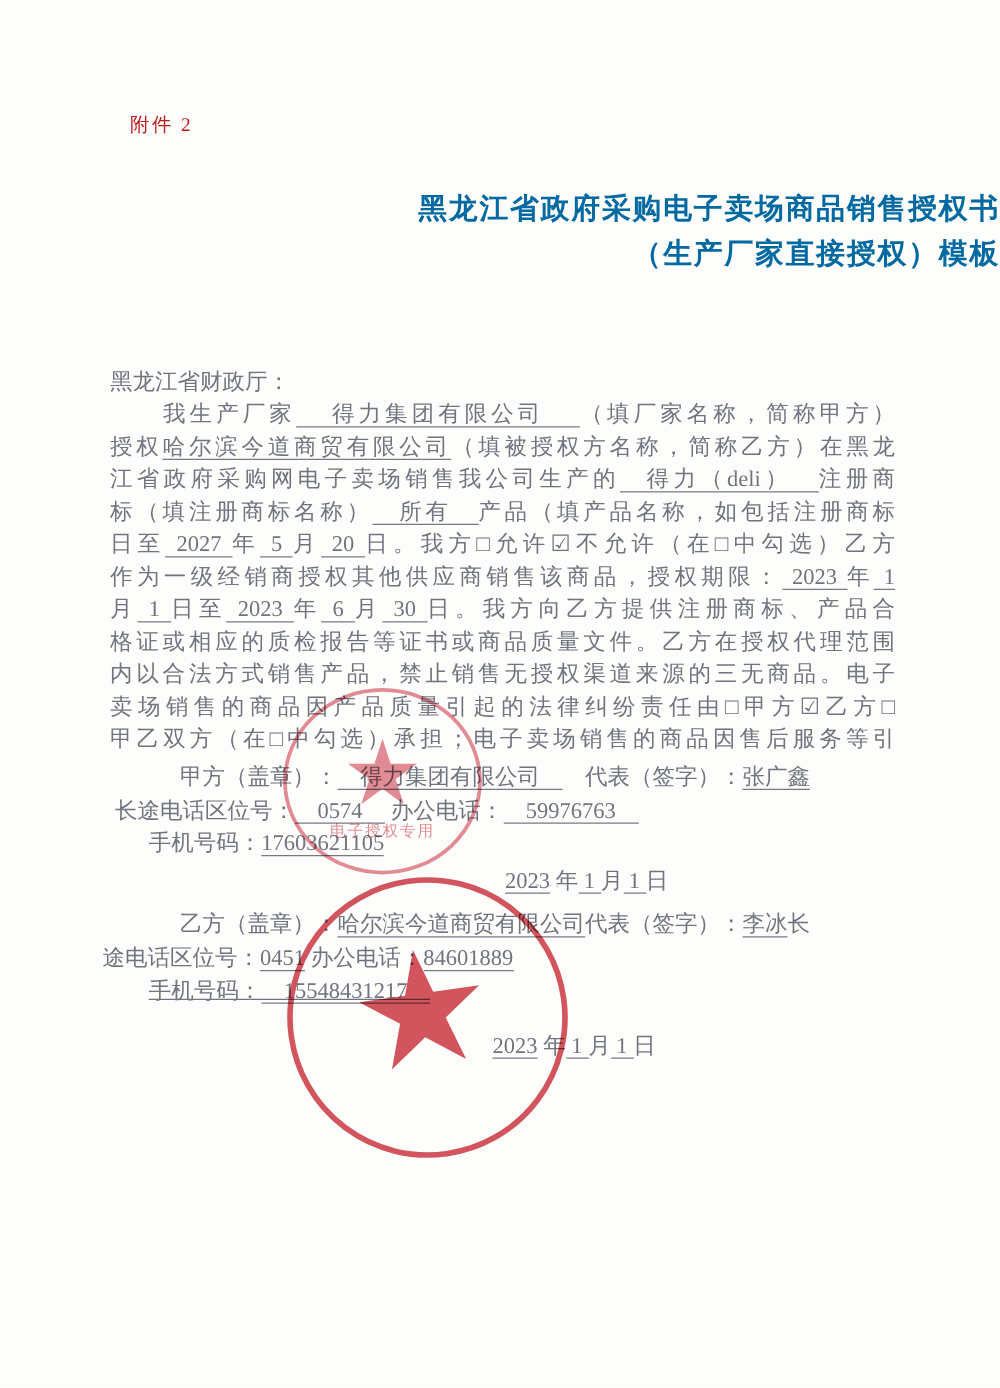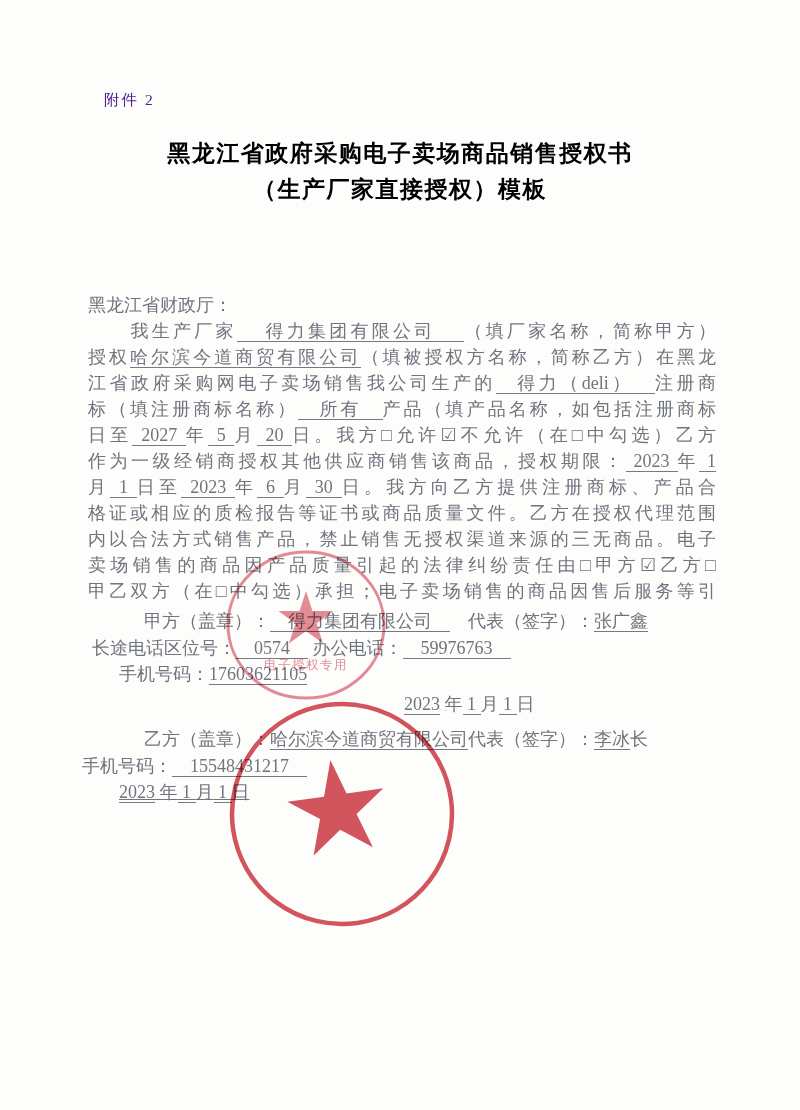--- a/index.html
+++ b/index.html
@@ -1,23 +1,23 @@
 <!DOCTYPE html>
 <html><head>
 <meta charset="utf-8">
 <style>
   html,body{margin:0;padding:0;background:#ffffff;}
   .page{
     position:relative;width:800px;height:1110px;background:#fdfdfc;overflow:hidden;
     font-family:"Liberation Serif","DejaVu Serif",serif;color:#70747e;
   }
-  .attachment{position:absolute;left:104px;top:90px;font-size:15.5px;color:#4c1d95;letter-spacing:2px;}
-  .title{position:absolute;left:0;top:135px;width:800px;text-align:center;
+  .attachment{position:absolute;left:104px;top:90px;font-size:15.5px;color:#b91c1c;letter-spacing:2px;}
+  .title{position:absolute;left:0;top:148px;width:800px;text-align:right;
     font-family:"Liberation Sans","DejaVu Sans",sans-serif;font-weight:600;
-    color:#000000;font-size:23px;line-height:36px;letter-spacing:1.5px;}
+    color:#0369a1;font-size:23px;line-height:36px;letter-spacing:1.5px;}
   .content{position:absolute;left:88px;top:246px;width:628px;font-size:18px;line-height:26px;}
   .salutation{text-align:left;margin-top:46px;}
   .bodylines .line{text-align:justify;text-align-last:justify;}
   .line{white-space:nowrap;}
   .u{border-bottom:1px solid rgba(110,114,126,.95);}
   .sig{position:absolute;left:82px;width:640px;font-size:18px;line-height:26.5px;}
   .sig-jia{top:608px;}
   .sig-yi{top:726px;}
   .sig-jia .line:nth-child(1){padding-left:62px;}
   .sig-jia .line:nth-child(2){padding-left:10px;}
@@ -63,20 +63,21 @@
 
   <div class="sig sig-jia">
       <div class="line"><span>甲方（盖章）：</span><span class="u">　得力集团有限公司　</span><span>　代表（签字）：</span><span class="u">张广鑫</span></div>
       <div class="line"><span>长途电话区位号：</span><span class="u">　0574　</span><span> 办公电话：</span><span class="u">　59976763　</span></div>
       <div class="line"><span>手机号码：</span><span class="u">17603621105</span></div>
       <div class="line"><span class="u">2023</span><span> 年</span><span class="u"> 1 </span><span>月</span><span class="u"> 1 </span><span>日</span></div>
     </div>
 
   <div class="sig sig-yi">
       <div class="line"><span>乙方（盖章）：</span><span class="u">哈尔滨今道商贸有限公司</span><span>代表（签字）：</span><span class="u">李冰</span><span>长</span></div>
+      <div class="line"><span>途电话区位号：</span><span class="u">0451</span><span> 办公电话：</span><span class="u">84601889</span></div>
       <div class="line"><span>手机号码：</span><span class="u">　15548431217　</span></div>
       <div class="line"><span class="u">2023</span><span> 年</span><span class="u"> 1 </span><span>月</span><span class="u"> 1 </span><span>日</span></div>
     </div>
 
   <div class="stray">- ··</div>
 
   <svg class="stamp stamp-jia" width="164" height="158" viewBox="0 0 164 158">
     <g fill="none" stroke="#d0404f" stroke-width="3">
       <ellipse cx="82" cy="79" rx="78" ry="73"></ellipse>
     </g>

